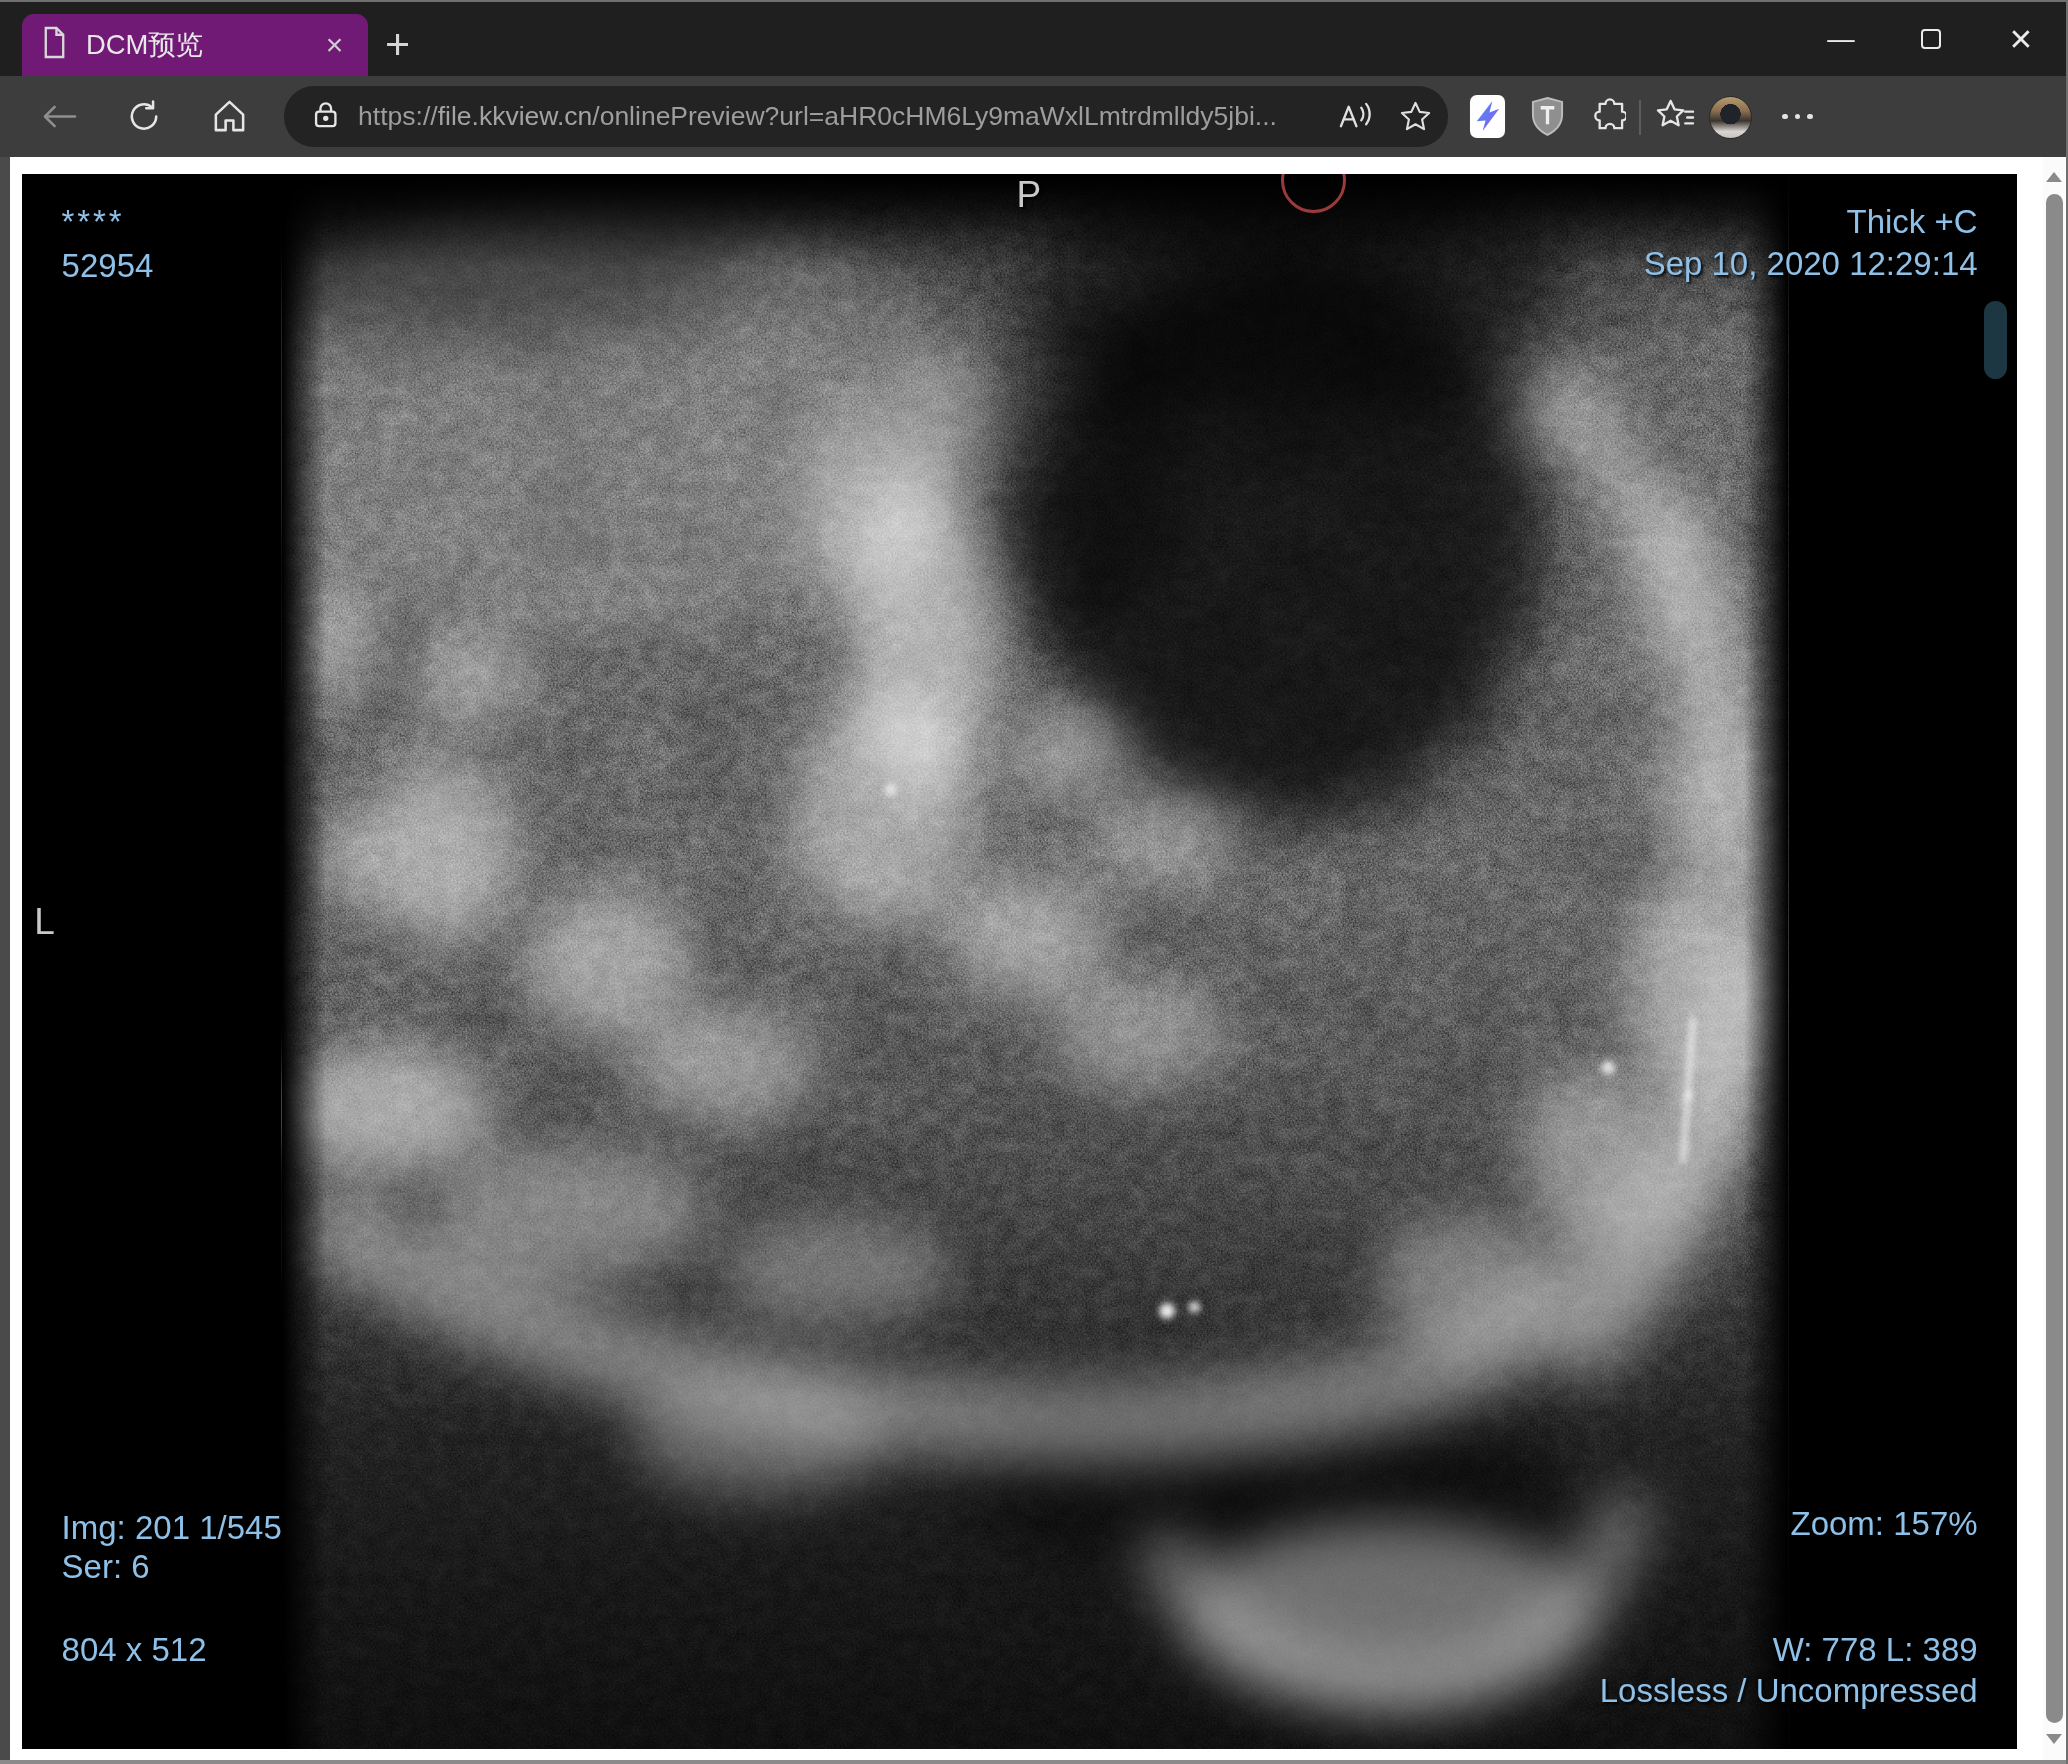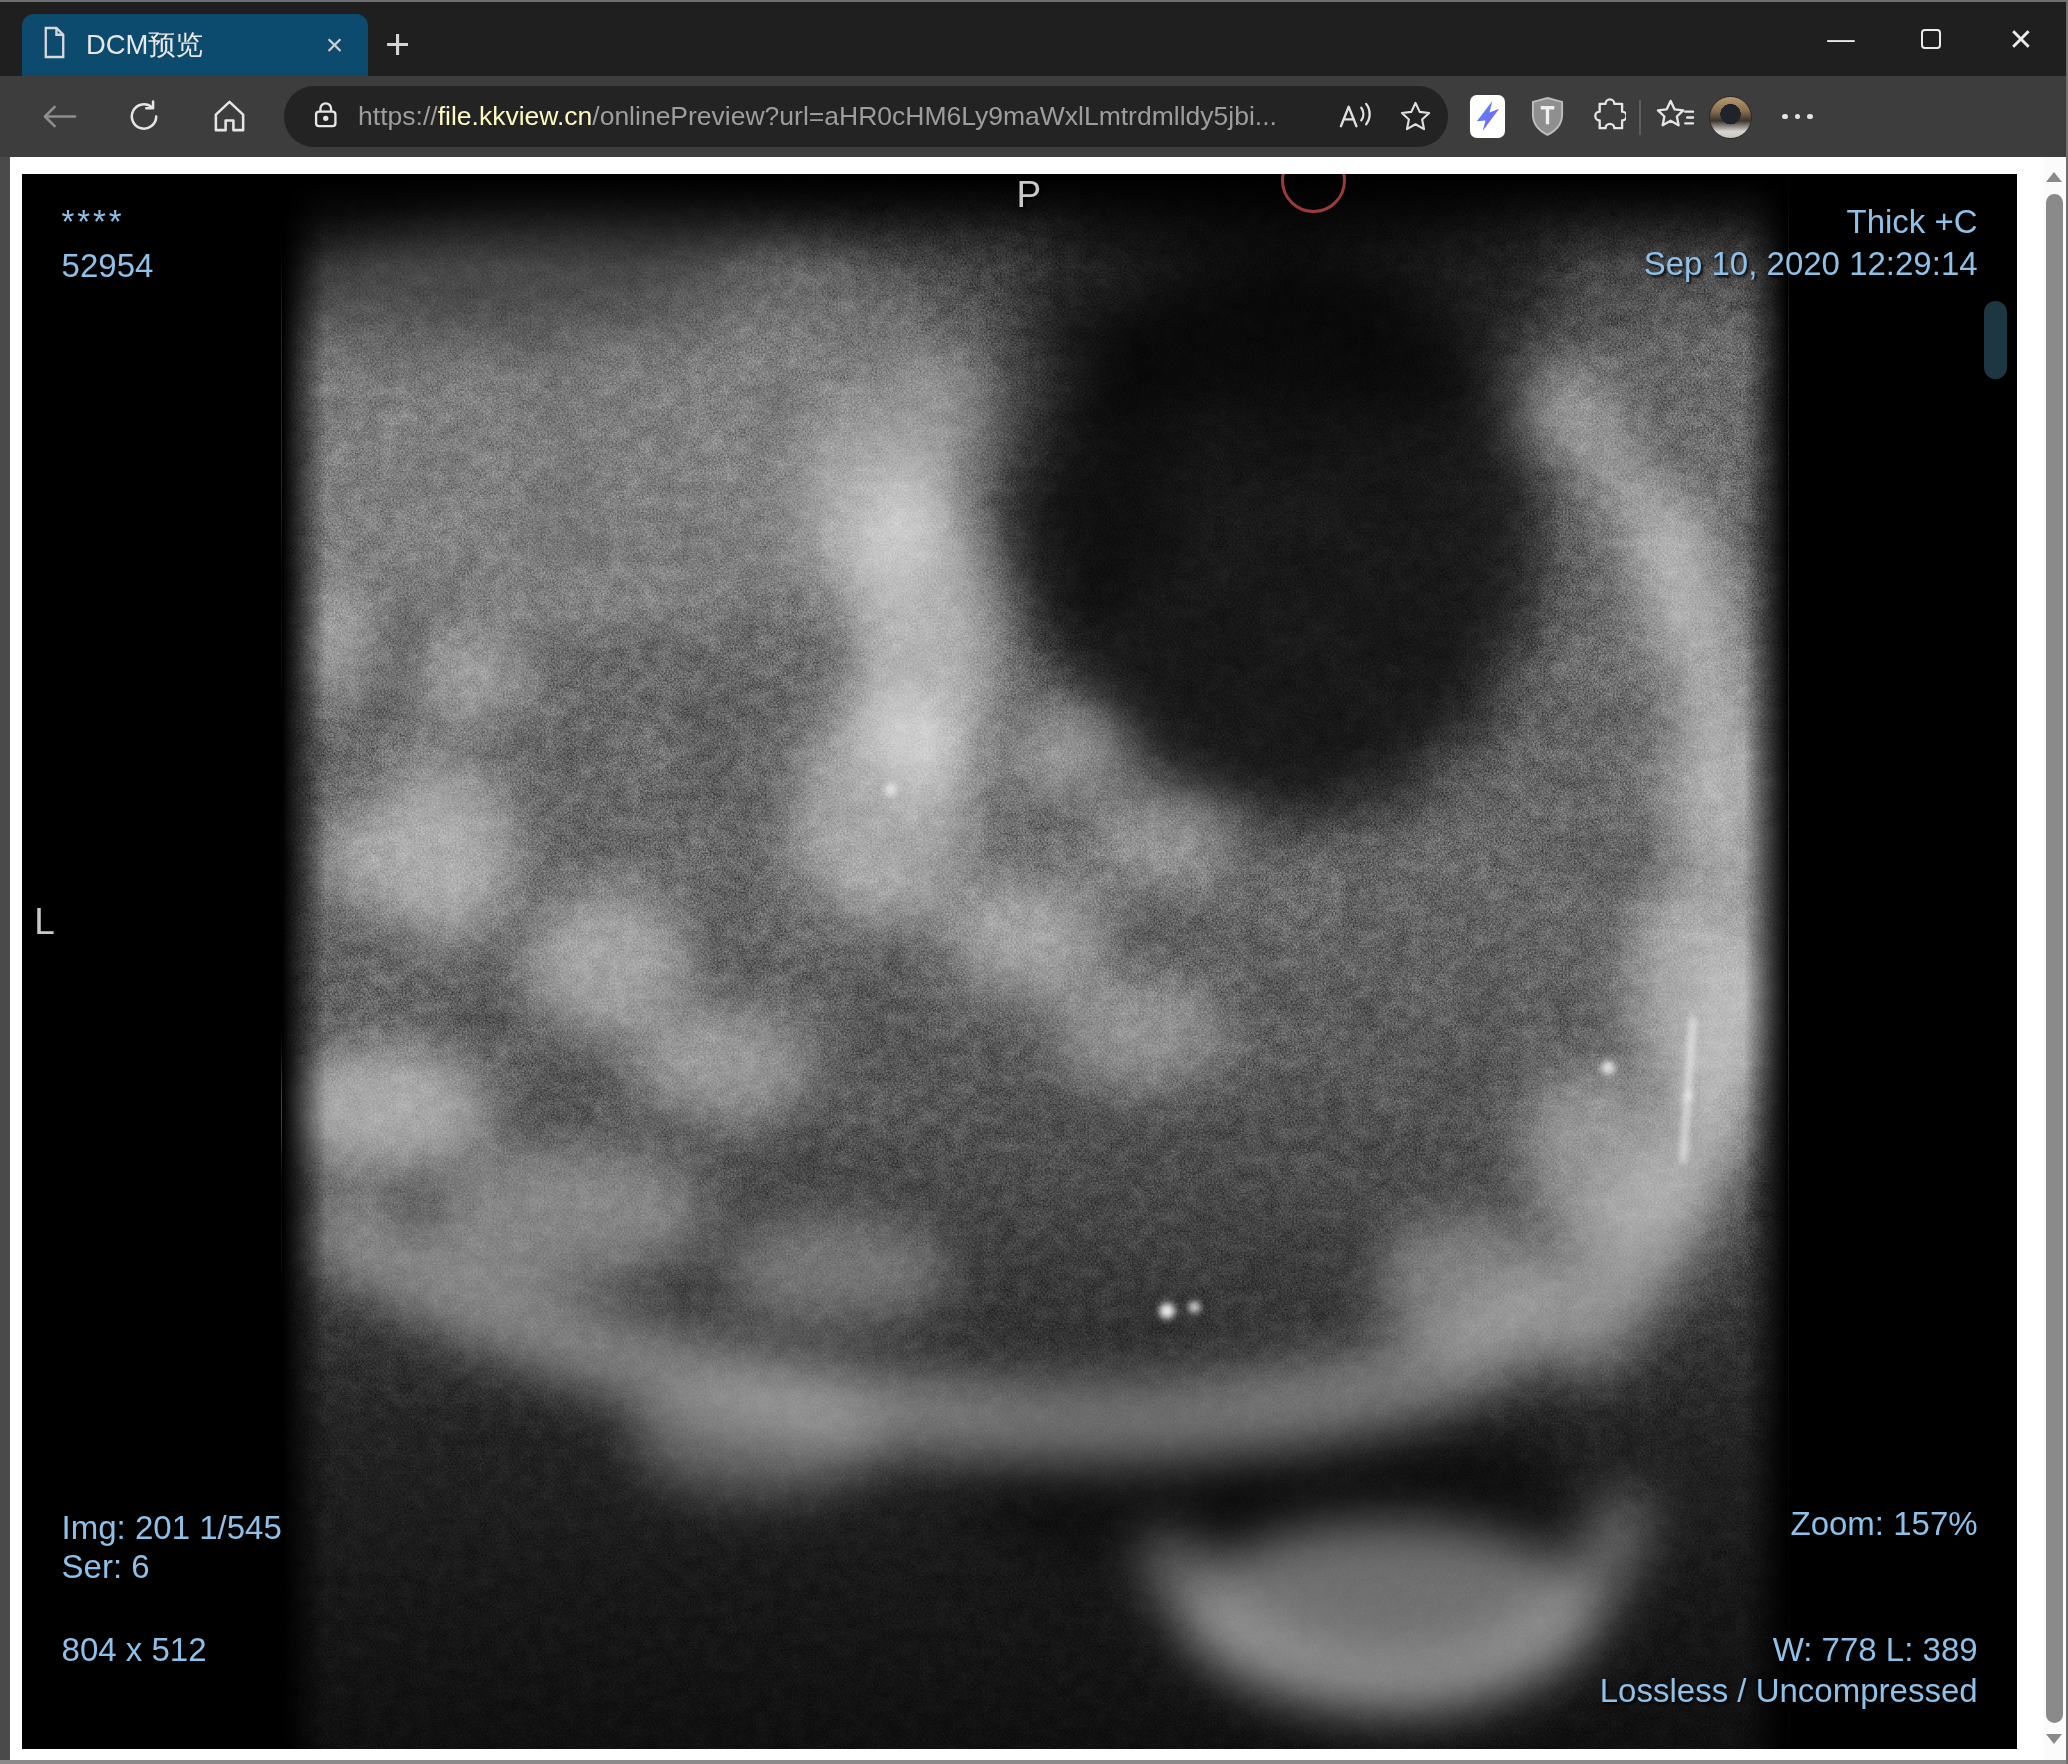--- a/index.html
+++ b/index.html
@@ -3,41 +3,41 @@
 <meta charset="utf-8">
 <style>
   * { margin:0; padding:0; box-sizing:border-box; }
   html,body { width:2068px; height:1764px; }
   body { font-family:"Liberation Sans", sans-serif; background:#ffffff; }
   .win { position:relative; width:2068px; height:1764px; background:#ffffff; overflow:hidden;
          border-top:2px solid #6f6f6f; border-right:2.9px solid #6f6f6f; }
 
   
   .titlebar { position:absolute; left:0; top:0; width:100%; height:74px; background:#1f1f1f; }
-  .tab { position:absolute; left:21.6px; top:11.8px; width:346px; height:62px; background:#0c4a6e;
+  .tab { position:absolute; left:21.6px; top:11.8px; width:346px; height:62px; background:#701a75;
          border-radius:11.8px 11.8px 0 0; display:flex; align-items:center; padding:0 13.7px 0 17.6px; }
   .tab-doc { flex:0 0 33px; }
   .tab-title { flex:1; color:#e8e8e8; font-size:27.4px; margin-left:13.7px; white-space:nowrap; overflow:hidden; }
   .tab-close { flex:0 0 39px; color:#cfcfcf; font-size:30px; text-align:center; line-height:39px; border-radius:5.9px; }
   .newtab { position:absolute; left:370px; top:13.7px; width:55px; height:57px; color:#d5d5d5;
             font-size:43px; font-weight:200; display:flex; align-items:center; justify-content:center; }
   .winctl { position:absolute; right:0; top:0; height:74px; display:flex; }
   .winctl .ctl { width:90px; height:74px; display:flex; align-items:center; justify-content:center; color:#eceaea; }
   .ctl-min { font-size:27.4px; }
   .max-box { width:20.6px; height:20.6px; border:2.5px solid #eceaea; border-radius:3.9px; }
   .ctl-close { font-size:39px; font-weight:200; }
 
   
   .toolbar { position:absolute; left:0; top:74px; width:100%; height:81px; background:#3d3d3d; }
   .tbtn { position:absolute; top:0; height:81px; width:71px; display:flex; align-items:center; justify-content:center; }
   .urlbar { position:absolute; left:284px; top:9.8px; width:1164px; height:61px; background:#232323;
             border-radius:30px; display:flex; align-items:center; }
   .lock { margin:0 19.6px 0 29px; flex:0 0 23.5px; }
   .urltext { flex:1; font-size:26.5px; color:#9d9d9d; white-space:nowrap; overflow:hidden; }
-  .urltext .domain { color:#fef9c3; }
+  .urltext .domain { color:#a3a3a3; }
   .url-action { flex:0 0 57px; display:flex; align-items:center; justify-content:center; height:61px; }
   .ext { position:absolute; top:0; height:81px; width:63px; display:flex; align-items:center; justify-content:center; }
   .tool-divider { position:absolute; left:1639px; top:23.5px; width:2px; height:35px; background:#5c5c5c; }
   .avatar { position:absolute; left:1709px; top:19.6px; width:43px; height:43px; border-radius:50%;
             background:
               radial-gradient(circle at 50% 42%, #20242a 0 32%, transparent 33%),
               linear-gradient(180deg,#b59b6f 0%, #8c6f4e 34%, #3a332e 58%, #d8d4cf 84%, #c8c4bf 100%);
             border:1px solid #2a2a2a; }
   .dots { position:absolute; left:1770px; top:0; width:55px; height:81px; display:flex; gap:6.9px;
           align-items:center; justify-content:center; }

